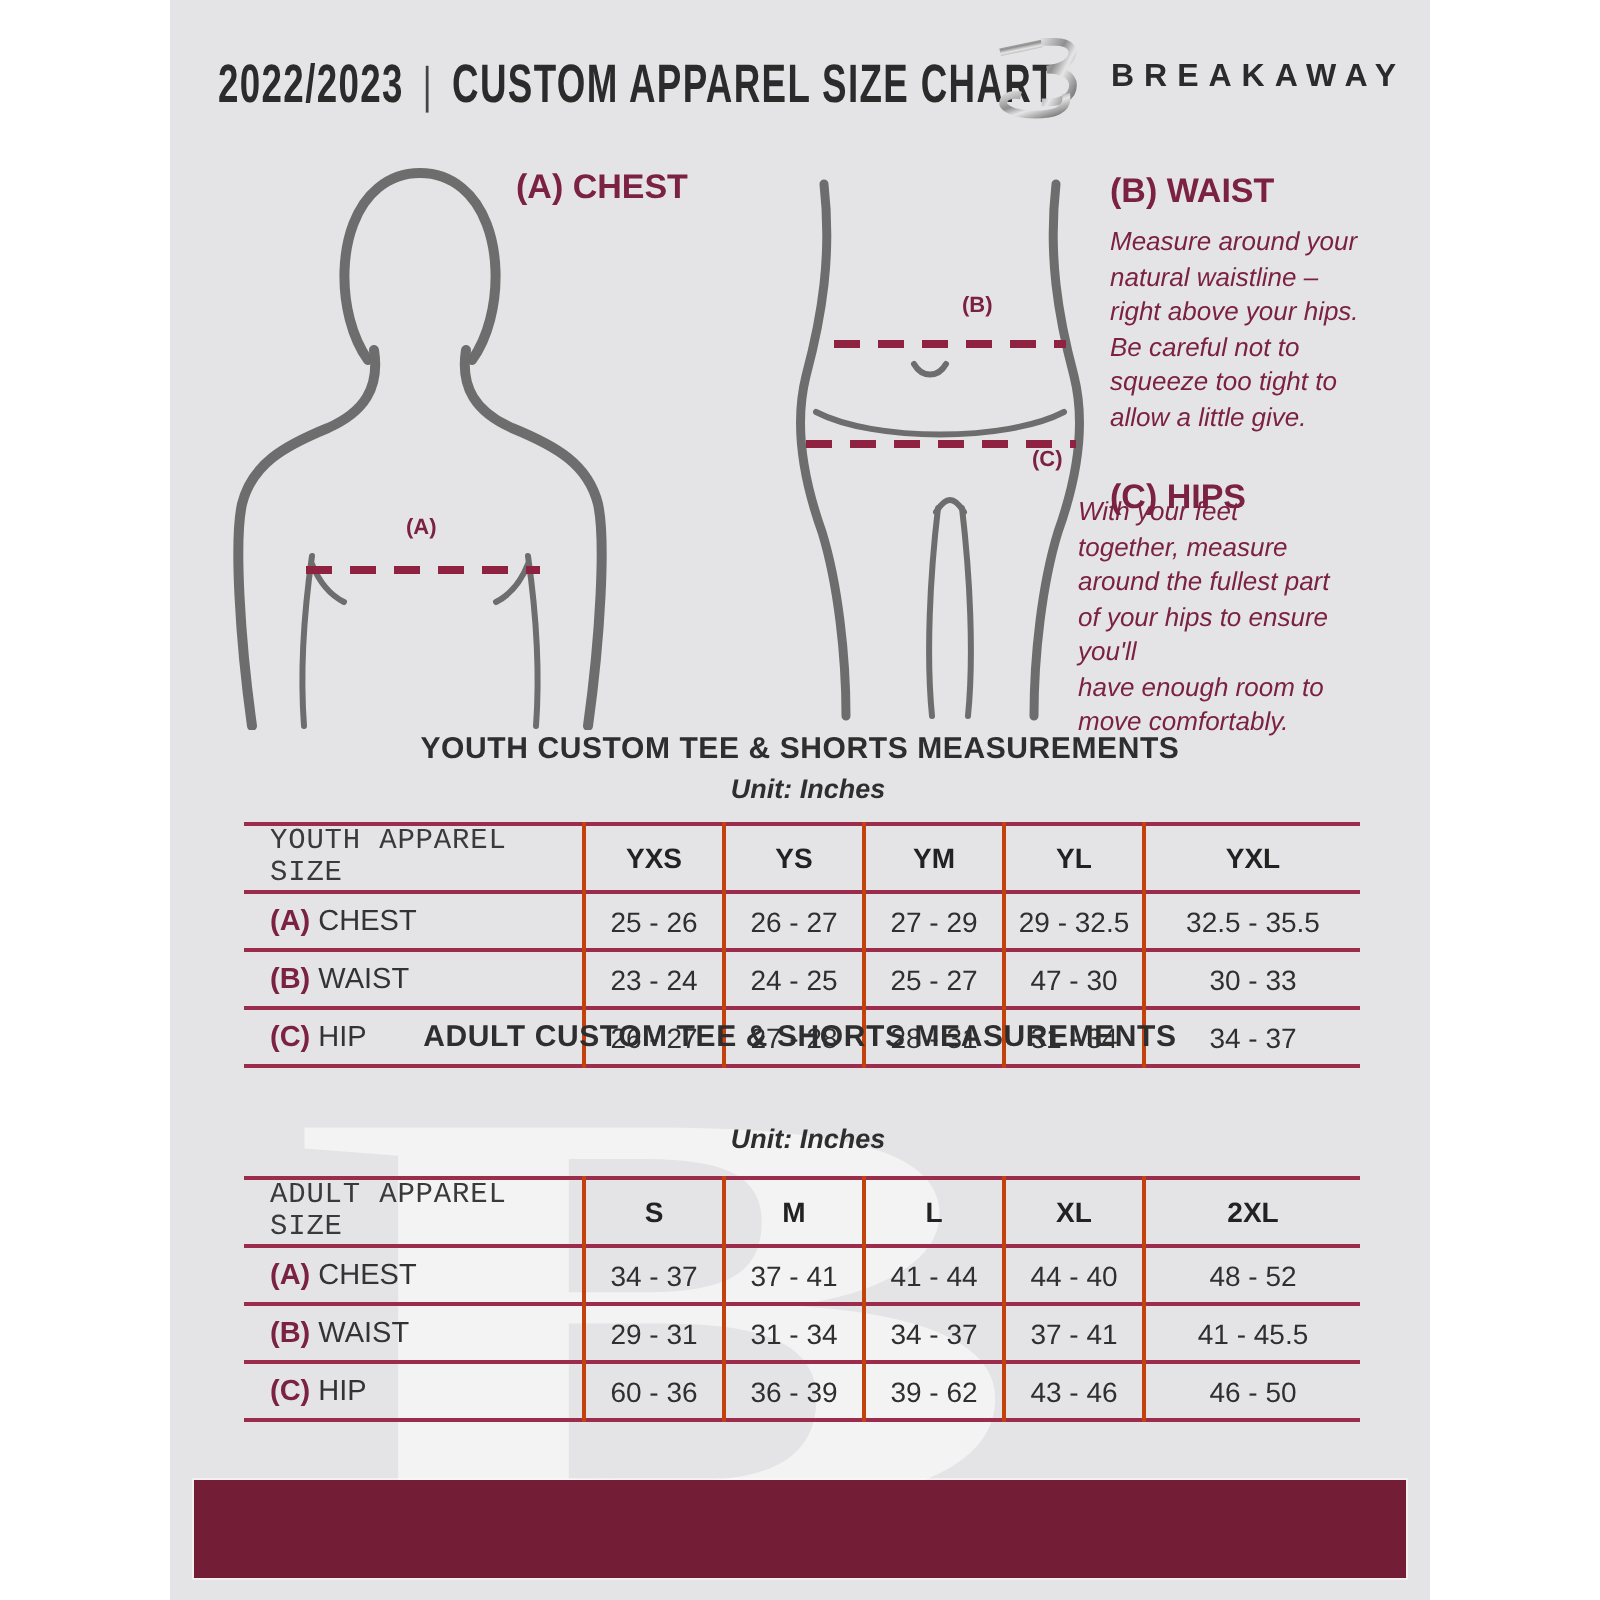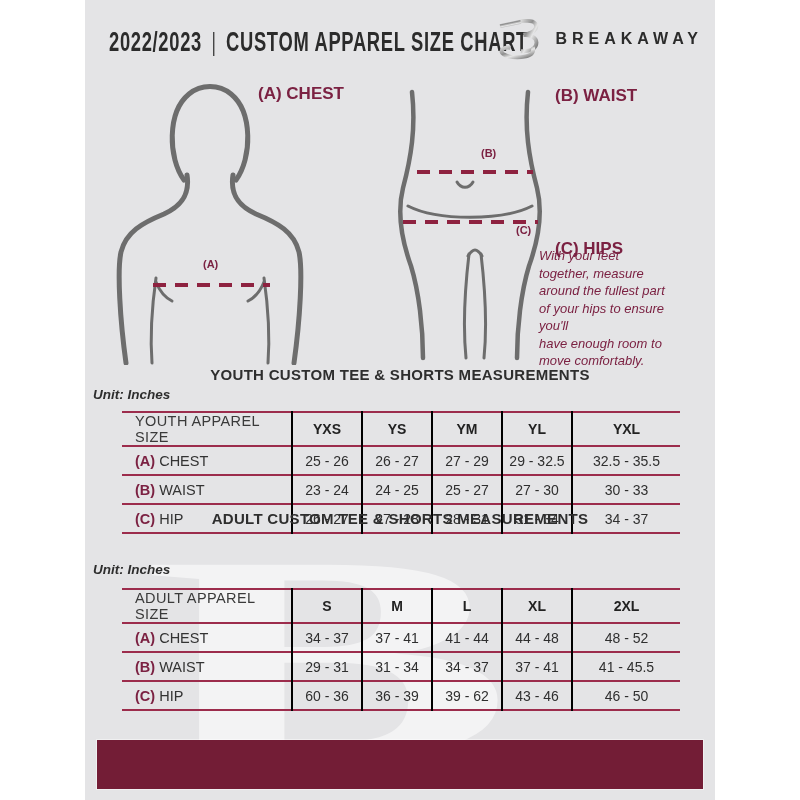--- a/index.html
+++ b/index.html
@@ -20,28 +20,28 @@
   .brand { font-weight:bold; font-size:16px; letter-spacing:5px; color:#2b2b2b; }
 
   
   .fig { position:absolute; z-index:1; }
   .guide-head { position:absolute; font-weight:bold; font-size:17px; color:#7b2142; z-index:2; }
   .guide-body { position:absolute; font-style:italic; font-size:13px; line-height:17.5px; color:#7b2142; white-space:pre-line; z-index:2; }
   .marker { position:absolute; font-weight:bold; font-size:11px; color:#7b2142; z-index:3; }
 
   
   .sec-title { position:absolute; left:0; right:0; text-align:center; font-weight:bold; font-size:15px; letter-spacing:0.3px; color:#2e2e2e; z-index:2; }
-  .sec-unit { position:absolute; left:8px; right:0; text-align:left; font-style:italic; font-weight:bold; font-size:13.5px; color:#2e2e2e; z-index:2; }
+  .sec-unit { position:absolute; left:8px; right:0; text-align:center; font-style:italic; font-weight:bold; font-size:13.5px; color:#2e2e2e; z-index:2; }
   table.size-table { position:absolute; left:37px; width:558px; border-collapse:collapse; table-layout:fixed; z-index:2;
     border-top:2px solid #9c2c4c; border-bottom:2px solid #9c2c4c; }
   table.size-table tr { border-top:2px solid #9c2c4c; }
   table.size-table tr:first-child { border-top:none; }
-  table.size-table th, table.size-table td { height:29px; border-left:2px solid #000000; vertical-align:middle; background:transparent; }
+  table.size-table th, table.size-table td { height:29px; border-left:2px solid #c2410c; vertical-align:middle; background:transparent; }
   table.size-table th:first-child, table.size-table td:first-child { border-left:none; }
-  th.lbl-head { text-align:left; padding-left:13px; font-weight:normal; font-size:14.5px; letter-spacing:0.4px; color:#3a3a3a; }
+  th.lbl-head { text-align:left; padding-left:13px; font-weight:normal; font-size:14.5px; letter-spacing:0.4px; color:#3a3a3a;font-family:Liberation Mono, monospace; }
   th.size-head { text-align:center; font-weight:bold; font-size:14px; color:#222; }
   td.row-label { text-align:left; padding-left:13px; font-size:14.5px; color:#333; }
   td.row-label .pfx { font-weight:bold; color:#7b2142; }
   td.val { text-align:center; font-size:14px; color:#2f2f2f; }
 
   
   .bottom-bar { position:absolute; left:12px; top:740px; width:606px; height:49px; background:#731d36;
     box-shadow:0 0 0 1px rgba(255,255,255,0.45); z-index:3; }
 </style>
 </head>
@@ -111,20 +111,26 @@
         <path d="M22 84 L138 84" stroke="#8e2240" stroke-width="4" stroke-dasharray="13 9"></path>
         <path d="M8 134 L143 134" stroke="#8e2240" stroke-width="4" stroke-dasharray="13 9"></path>
       </svg>
     </div>
     <div class="marker" style="left:396px; top:147px;">(B)</div>
     <div class="marker" style="left:431px; top:224px;">(C)</div>
 
     <div class="guide-head" style="left:173px; top:84px;">(A) CHEST</div>
 
     <div class="guide-head" style="left:470px; top:86px;">(B) WAIST</div>
+    <div class="guide-body" style="left:470px; top:112px; width:155px;">Measure around your
+natural waistline –
+right above your hips.
+Be careful not to
+squeeze too tight to
+allow a little give.</div>
 
     <div class="guide-head" style="left:470px; top:239px;">(C) HIPS</div>
     <div class="guide-body" style="left:454px; top:247px; width:160px;">With your feet
 together, measure
 around the fullest part
 of your hips to ensure
 you'll
 have enough room to
 move comfortably.</div>
 
@@ -154,21 +160,21 @@
         <td class="val">26 - 27</td>
         <td class="val">27 - 29</td>
         <td class="val">29 - 32.5</td>
         <td class="val">32.5 - 35.5</td>
       </tr>
       <tr>
         <td class="row-label"><span class="pfx">(B)</span> <span>WAIST</span></td>
         <td class="val">23 - 24</td>
         <td class="val">24 - 25</td>
         <td class="val">25 - 27</td>
-        <td class="val">27 - 30</td>
+        <td class="val">47 - 30</td>
         <td class="val">30 - 33</td>
       </tr>
       <tr>
         <td class="row-label"><span class="pfx">(C)</span> <span>HIP</span></td>
         <td class="val">26 - 27</td>
         <td class="val">27 - 28</td>
         <td class="val">28 - 31</td>
         <td class="val">31 - 34</td>
         <td class="val">34 - 37</td>
       </tr>
@@ -193,21 +199,21 @@
         <th class="size-head">M</th>
         <th class="size-head">L</th>
         <th class="size-head">XL</th>
         <th class="size-head">2XL</th>
       </tr>
       <tr>
         <td class="row-label"><span class="pfx">(A)</span> <span>CHEST</span></td>
         <td class="val">34 - 37</td>
         <td class="val">37 - 41</td>
         <td class="val">41 - 44</td>
-        <td class="val">44 - 48</td>
+        <td class="val">44 - 40</td>
         <td class="val">48 - 52</td>
       </tr>
       <tr>
         <td class="row-label"><span class="pfx">(B)</span> <span>WAIST</span></td>
         <td class="val">29 - 31</td>
         <td class="val">31 - 34</td>
         <td class="val">34 - 37</td>
         <td class="val">37 - 41</td>
         <td class="val">41 - 45.5</td>
       </tr>

